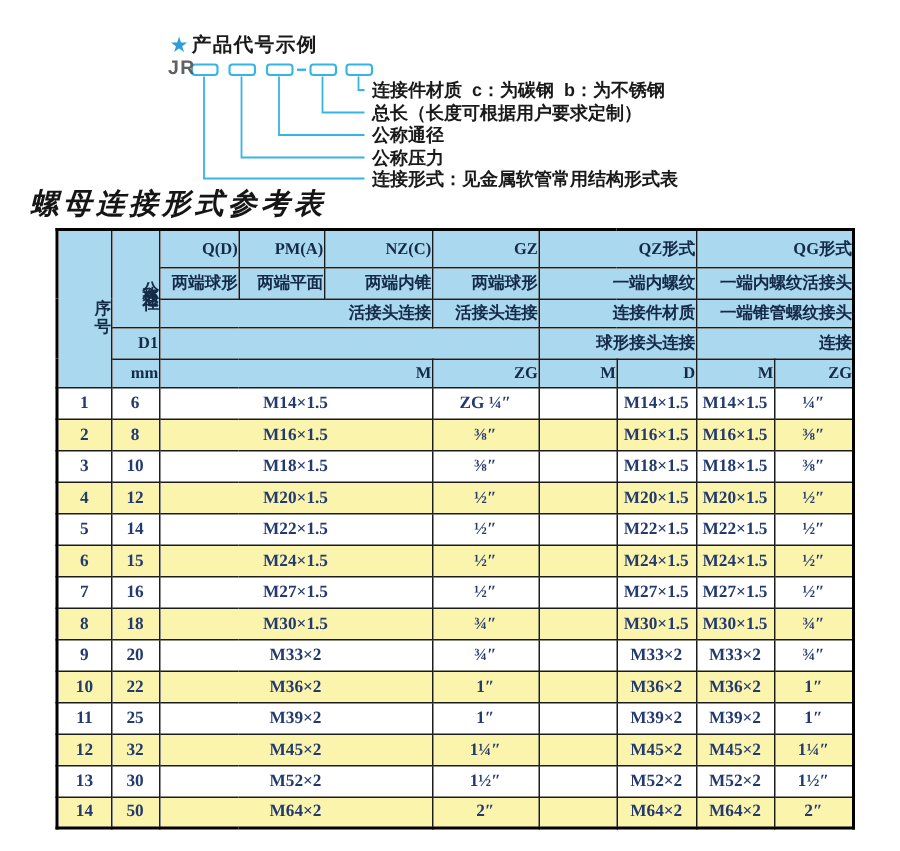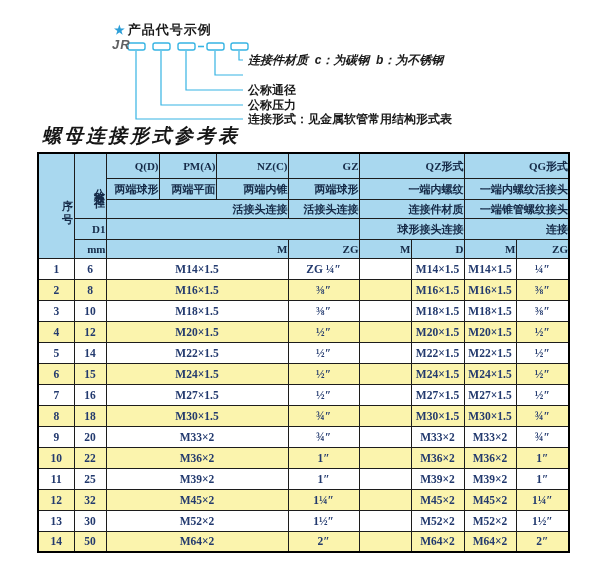--- a/index.html
+++ b/index.html
@@ -5,27 +5,27 @@
   html,body{margin:0;padding:0;background:#fff;}
   .page{position:relative;width:590px;height:567px;background:#ffffff;overflow:hidden;
         font-family:"Liberation Sans",sans-serif;}
 
   
   .diagram{position:absolute;left:0;top:0;width:600px;height:150px;}
   .diag-heading{position:absolute;left:114px;top:21px;font-size:13px;font-weight:bold;
                 color:#1a1a1a;letter-spacing:1px;white-space:pre;}
   .diag-heading .star{color:#2d9fd8;margin-right:2px;font-size:12px;}
   .jr{position:absolute;left:112px;top:37px;font-size:13px;font-weight:bold;color:#5f6062;
-      letter-spacing:1px;font-style:italic;}
+      letter-spacing:1px;}
   .connectors{position:absolute;left:0;top:0;}
   .diag-label{position:absolute;left:248px;font-size:12px;font-weight:bold;color:#1a1a1a;
               white-space:pre;line-height:13px;}
 
   
-  .table-title{position:absolute;left:42px;top:123px;margin:0;font-size:19px;font-weight:bold;
+  .table-title{position:absolute;left:20px;top:123px;margin:0;font-size:19px;font-weight:bold;
                font-style:italic;color:#161616;letter-spacing:3px;
                font-family:Liberation Mono, monospace;}
 
   
   .tbl-wrap{position:absolute;left:37px;top:152px;}
   table.nut{border-collapse:collapse;table-layout:fixed;width:531px;
             font-family:"Liberation Serif",serif;}
   table.nut{border:2px solid #000;}
   table.nut th,table.nut td{border:1px solid #1c1c1c;padding:0;text-align:center;
             vertical-align:middle;overflow:hidden;}
@@ -59,21 +59,22 @@
       <polyline points="239,51 239,60 243,60" fill="none" stroke="#36b4e3" stroke-width="1.2"></polyline>
       <polyline points="215,51 215,75 243,75" fill="none" stroke="#36b4e3" stroke-width="1.2"></polyline>
       <polyline points="186,51 186,90 243,90" fill="none" stroke="#36b4e3" stroke-width="1.2"></polyline>
       <polyline points="161,51 161,105 243,105" fill="none" stroke="#36b4e3" stroke-width="1.2"></polyline>
       <polyline points="136,51 136,119 243,119" fill="none" stroke="#36b4e3" stroke-width="1.2"></polyline>
     </svg>
 
     <div class="diag-heading"><span class="star">★</span><span>产品代号示例</span></div>
     <span class="jr">JR</span>
 
-    <div class="diag-label" style="top:54px;font-style:italic;">连接件材质  c：为碳钢  b：为不锈钢</div>
+    <div class="diag-label" style="top:54px;">连接件材质  c：为碳钢  b：为不锈钢</div>
+    <div class="diag-label" style="top:69px;">总长（长度可根据用户要求定制）</div>
     <div class="diag-label" style="top:84px;">公称通径</div>
     <div class="diag-label" style="top:99px;">公称压力</div>
     <div class="diag-label" style="top:113px;">连接形式：见金属软管常用结构形式表</div>
   </div>
 
   <h2 class="table-title">螺母连接形式参考表</h2>
 
   <div class="tbl-wrap">
     <table class="nut">
       <colgroup>

